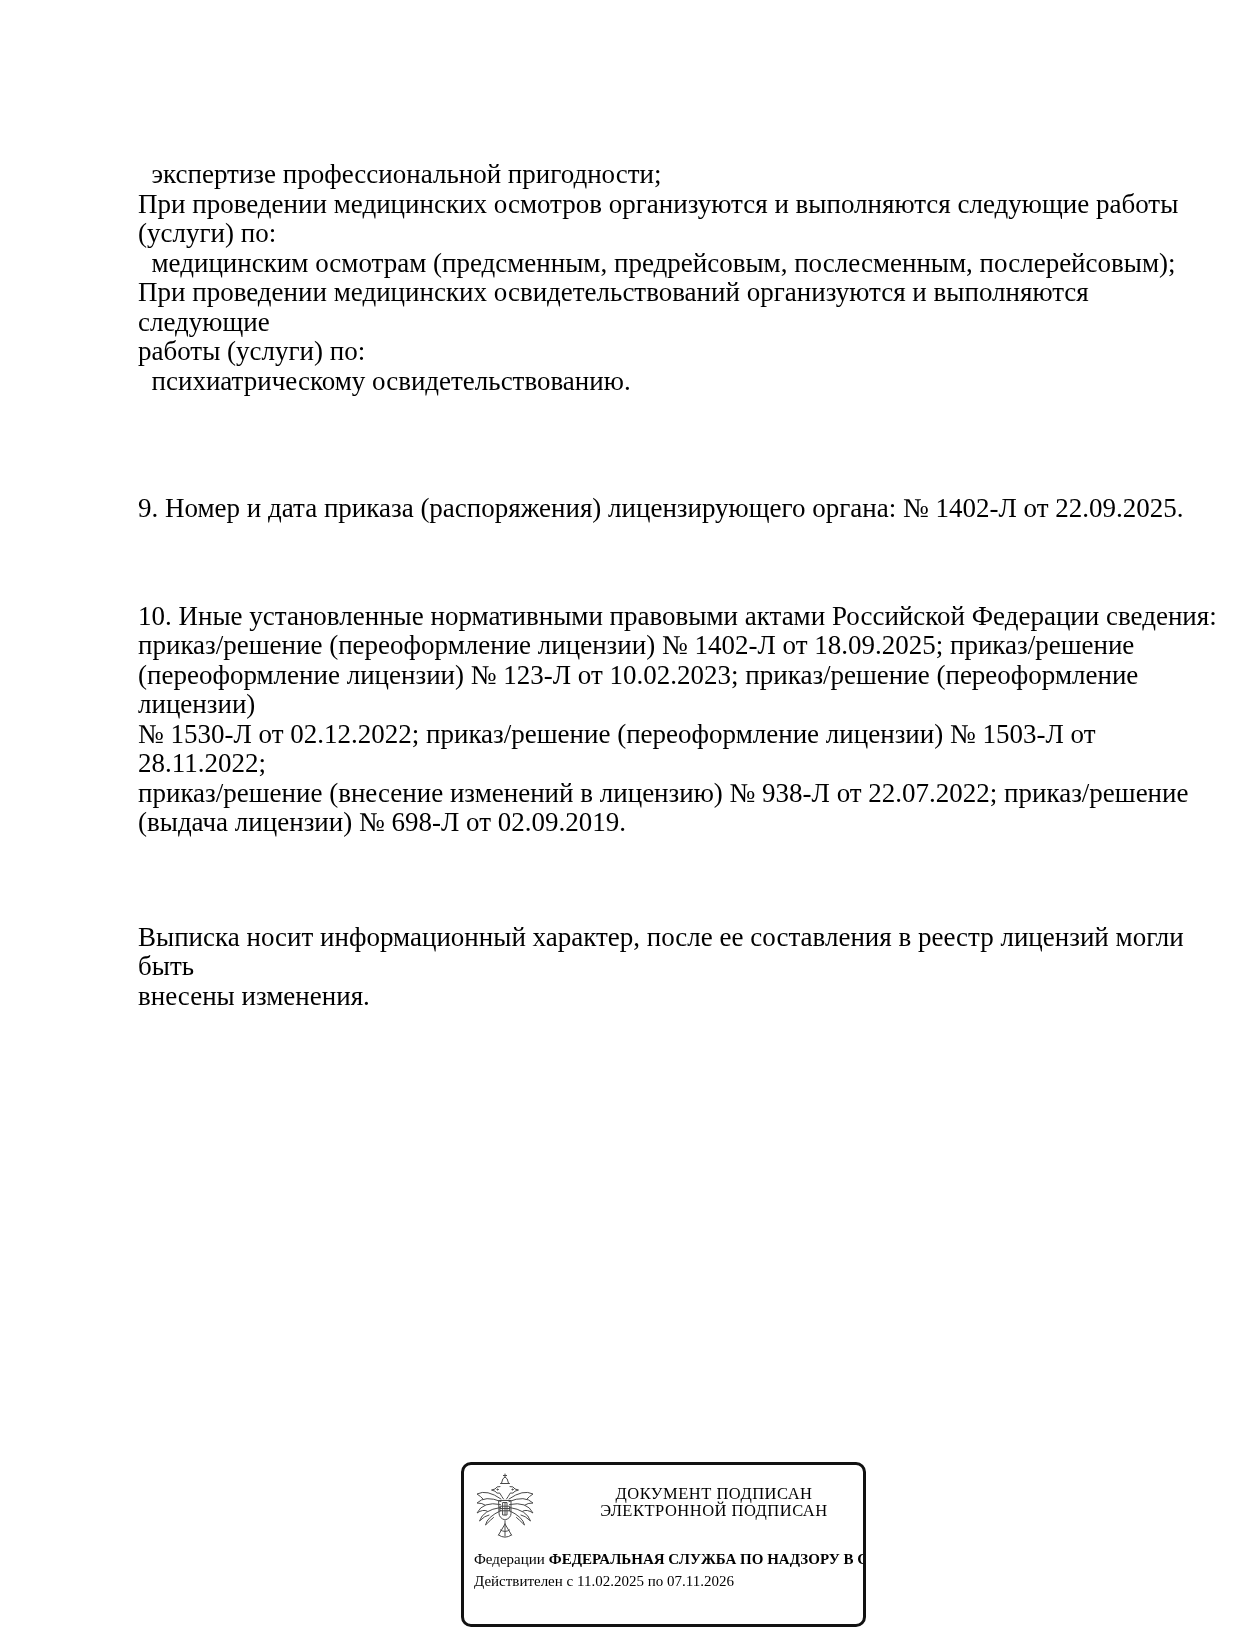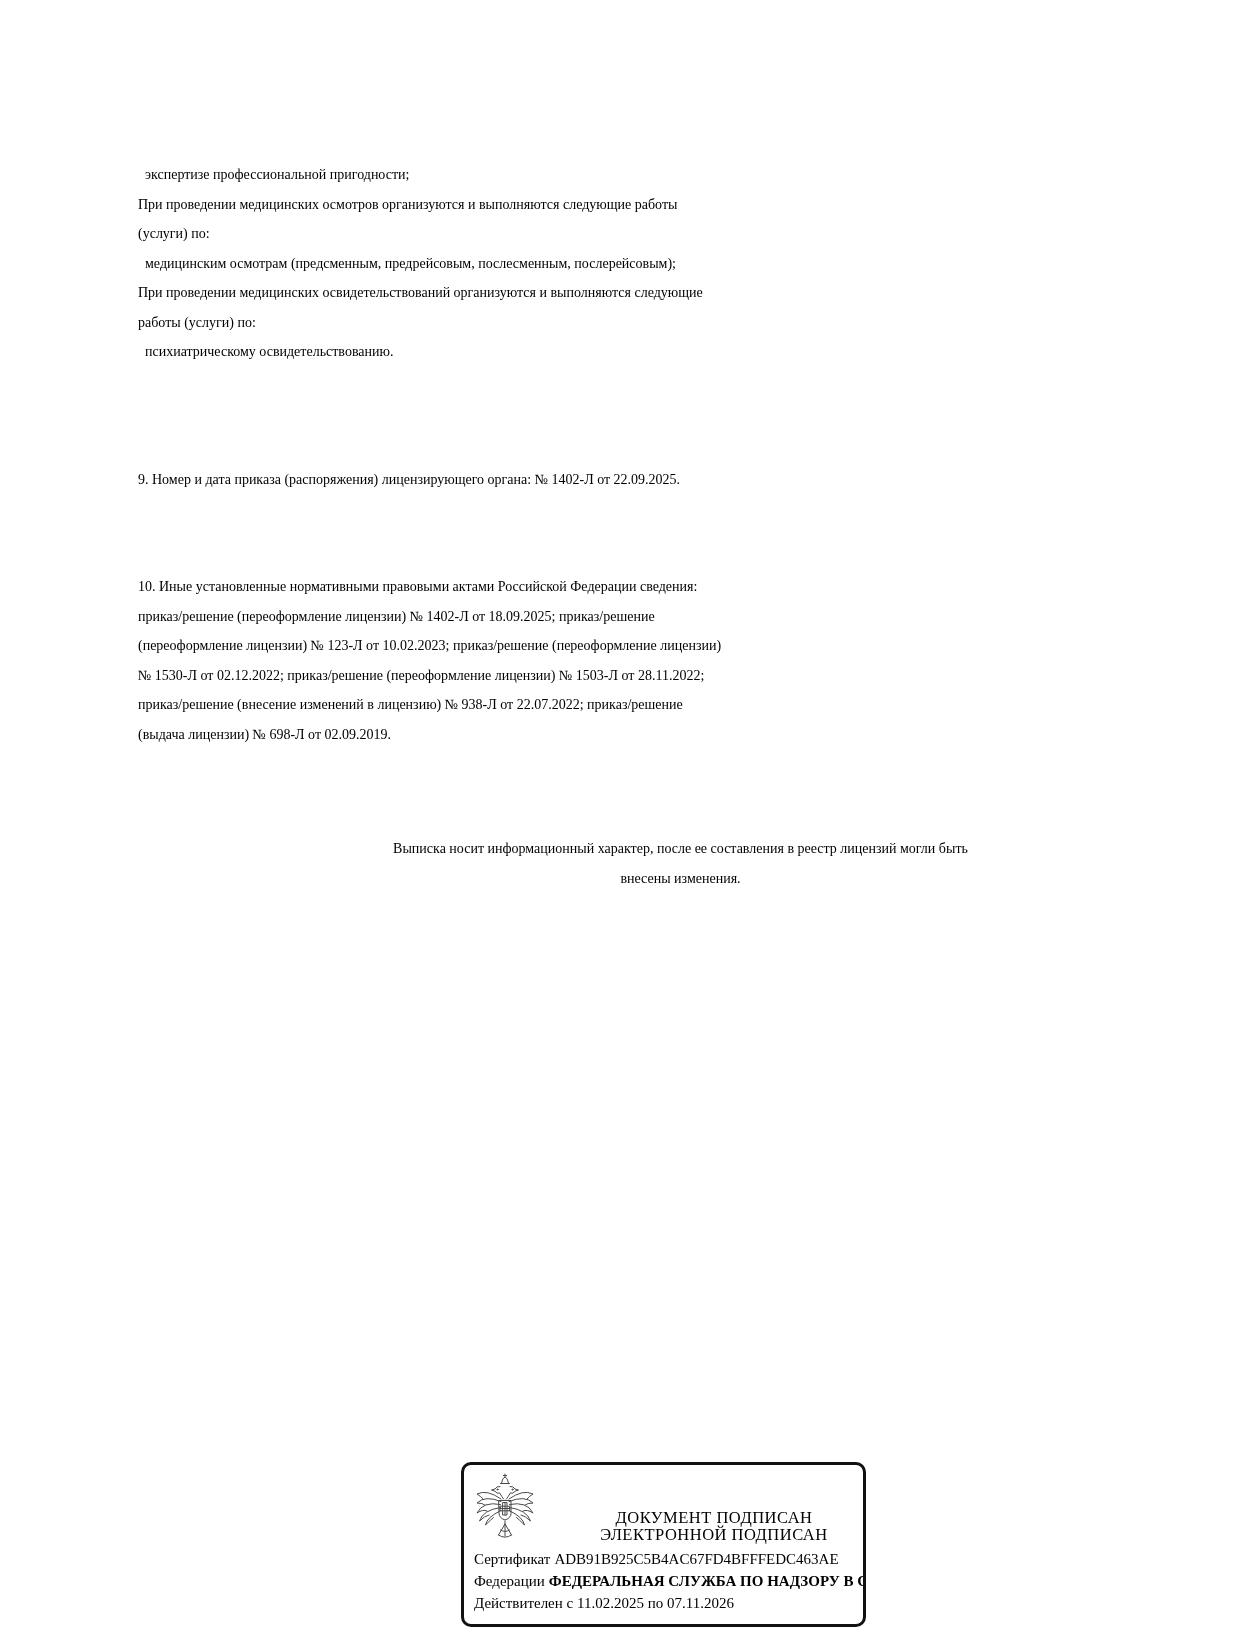--- a/index.html
+++ b/index.html
@@ -10,44 +10,44 @@
     background: #ffffff;
     font-family: "Liberation Serif", serif;
     color: #000000;
     overflow: hidden;
   }
   .body-text {
     position: absolute;
     left: 138px;
     top: 101px;
     width: 1085px;
-    font-size: 14px;
+    font-size: 27px;
     line-height: 29.5px;
     white-space: pre-wrap;
   }
   .para { margin: 0; }
   .p-item9  { margin-top: 39px; }
   .p-item10 { margin-top: 19px; }
-  .p-note   { margin-top: 26px; text-align: center; }
+  .p-note   { margin-top: 26px; }
 
   .stamp {
     position: absolute;
     left: 461px;
     top: 1462px;
     width: 405px;
     height: 165px;
     box-sizing: border-box;
     border: 3px solid #111111;
     border-radius: 10px;
     background: #ffffff;
     overflow: hidden;
   }
   .stamp-top {
     display: flex;
-    align-items: flex-end;
+    align-items: flex-start;
     padding: 8px 6px 0 10px;
     gap: 35px;
   }
   .emblem { width: 62px; height: 70px; flex: 0 0 62px; }
   .emblem svg { width: 62px; height: 70px; display: block; }
   .stamp-title {
     flex: 1;
     text-align: center;
     padding-top: 12px;
     font-size: 16.5px;
@@ -133,19 +133,18 @@
             <path d="M25.5 57 q4.5 3 9 0"></path>
           </g>
         </svg>
       </div>
       <div class="stamp-title">
         <div>ДОКУМЕНТ ПОДПИСАН</div>
         <div>ЭЛЕКТРОННОЙ ПОДПИСАН</div>
       </div>
     </div>
     <div class="stamp-fields">
-      <div class="field"><span class="field-label">Сертификат</span><span>ADB91B925C5B4AC67FD4BFFFEDC463AE</span></div>
       <div class="field"><span class="field-label">Федерации</span><span class="owner-value">ФЕДЕРАЛЬНАЯ СЛУЖБА ПО НАДЗОРУ В СФ</span></div>
       <div class="field">Действителен с 11.02.2025 по 07.11.2026</div>
     </div>
   </div>
 
 </div>
 
 </body></html>

